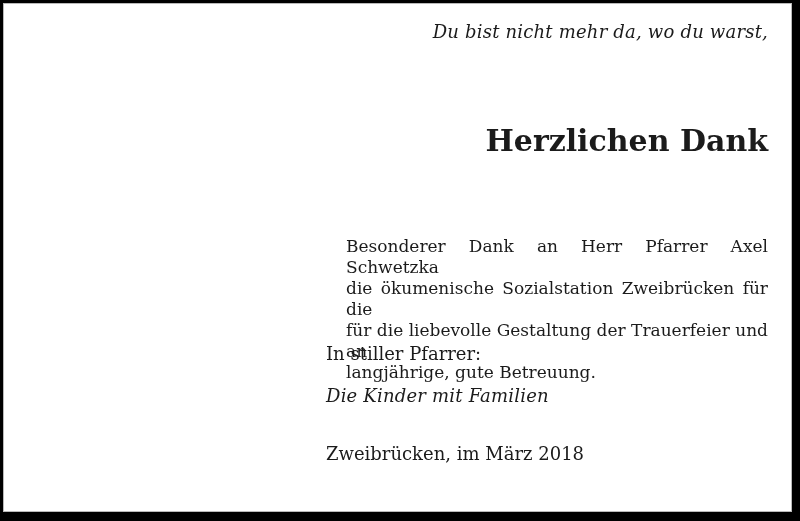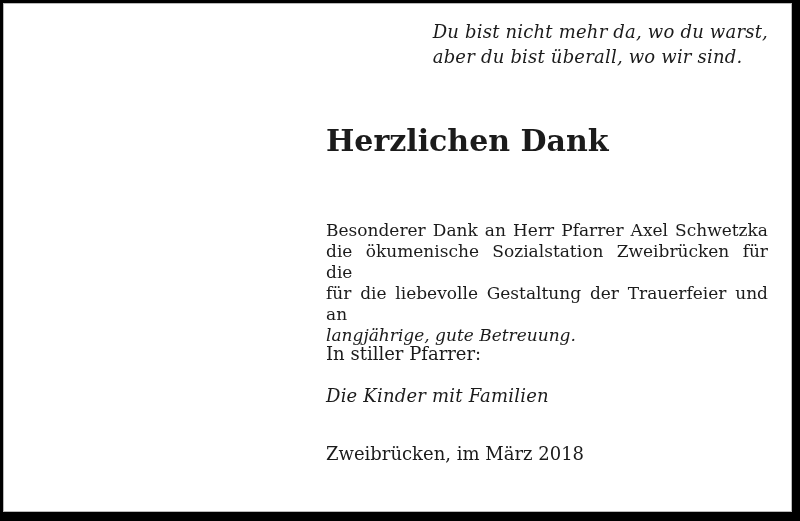--- a/index.html
+++ b/index.html
@@ -18,21 +18,21 @@
   .page{position:relative;width:800px;height:521px;background:var(--frame);}
   
   .card{
     position:absolute;left:4px;top:4px;right:9px;bottom:10px;
     background:var(--card);
     outline:1px solid #b9b9b9;
   }
   
   .quote{
     position:absolute;top:15px;right:23px;
-    text-align:left;
+    text-align:center;
     font-style:italic;
     font-size:18px;line-height:25px;
     letter-spacing:0.2px;
   }
   
   .deceased{
     position:absolute;left:36px;top:210px;width:266px;
     text-align:center;
   }
   .name{
@@ -48,45 +48,44 @@
   }
   .dates .birth{margin-right:16px;}
   
   .main-col{position:absolute;left:322px;top:0;width:442px;height:100%;}
   .main-col > *{position:absolute;left:0;right:0;}
   .heading{
     top:122px;margin:0;
     font-size:30px;line-height:1;
     font-weight:bold;
     letter-spacing:0;
+    text-align:right;
   }
   .para{font-size:17px;line-height:21px;}
   .para .jline{
     text-align:justify;
     text-align-last:justify;
   }
   .para .jline.no-stretch{
     text-align-last:left;
-    font-style:italic;
   }
   .para1{top:163px;}
-  .para2{top:216px;}
+  .para2{top:232px;margin-left:20px;}
   .mourning{top:339px;font-size:18px;line-height:22px;}
   .mourners{top:365px;font-size:18px;line-height:22px;font-style:italic;letter-spacing:0.2px;margin-top:16px;}
   .place-date{top:439px;font-size:18px;line-height:22px;}
 </style>
 </head>
 <body>
 
 <div class="page">
   <div class="card">
 
     <div class="quote">
       <div class="quote-line">Du bist nicht mehr da, wo du warst,</div>
-      <div class="quote-line">aber du bist überall, wo wir sind.</div>
     </div>
 
 
     <div class="main-col">
 
       <h1 class="heading">Herzlichen Dank</h1>
 
 
       <div class="para para2">
         <div class="jline">Besonderer Dank an Herr Pfarrer Axel Schwetzka</div>

